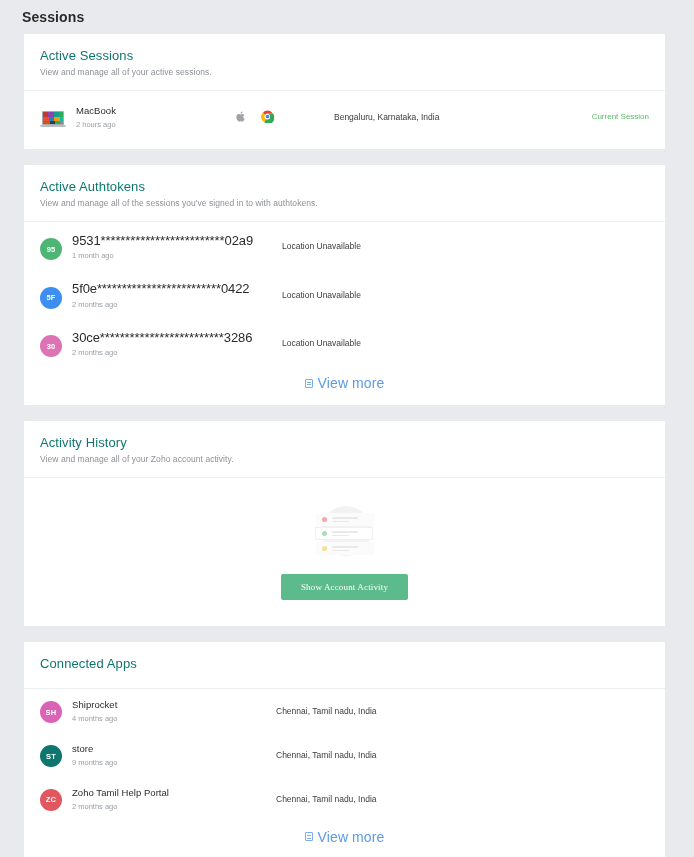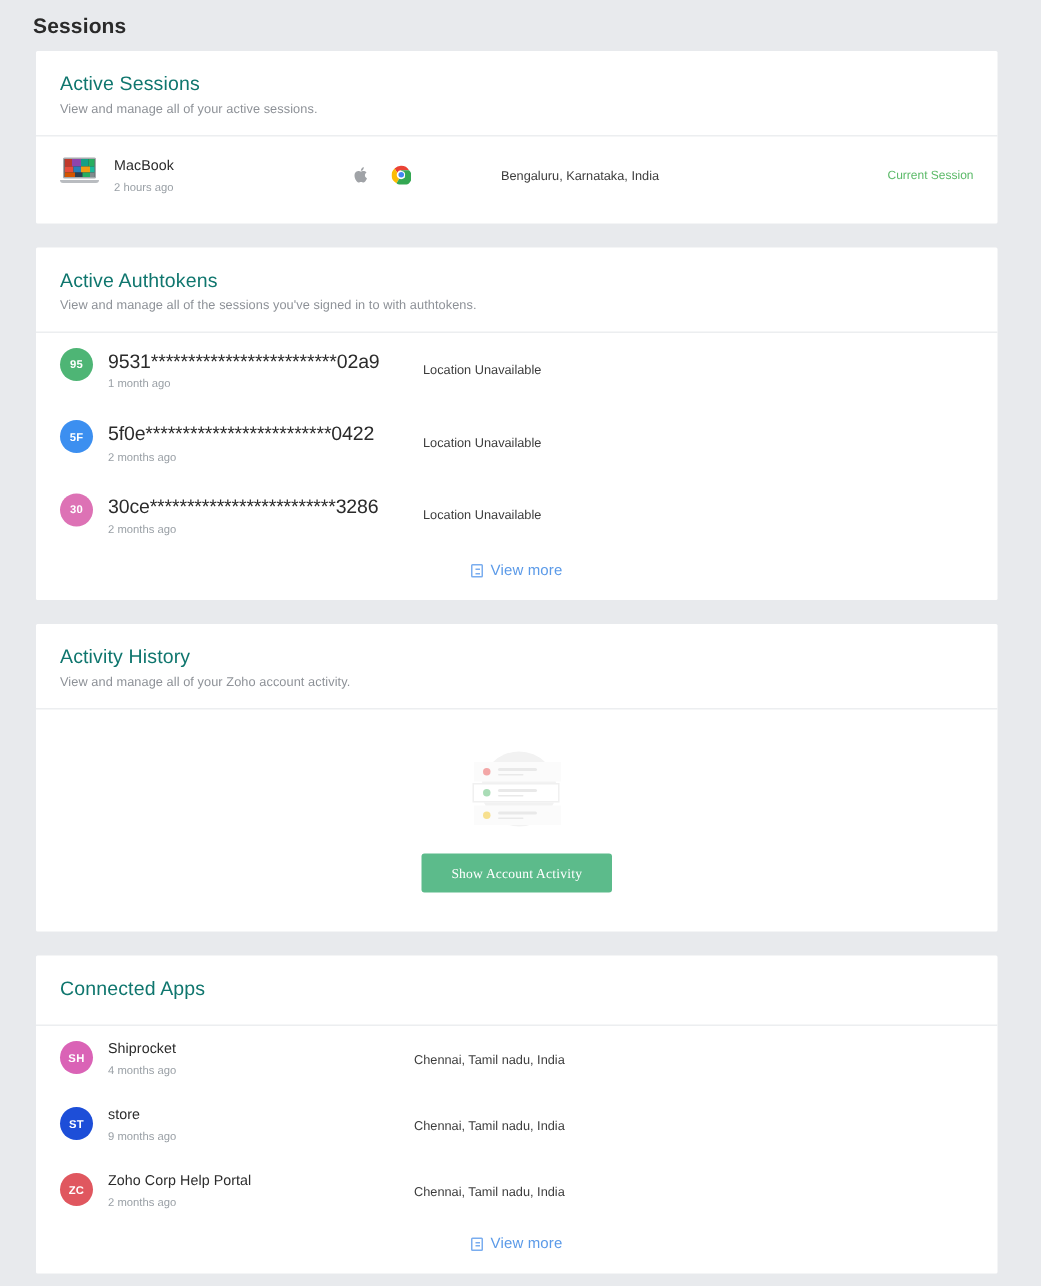--- a/index.html
+++ b/index.html
@@ -37,21 +37,21 @@
 
   .card-body { padding: 0; }
 
   
   .row {
     display: flex;
     align-items: center;
     padding: 10px 16px;
     min-height: 41px;
   }
-  .row-ident { display: flex; align-items: flex-start; width: 196px; flex: 0 0 196px; }
+  .row-ident { display: flex; align-items: flex-end; width: 196px; flex: 0 0 196px; }
   .row-text { margin-left: 10px; }
   .row-name { font-size: 9.5px; color: #2b2b2b; line-height: 1.35; letter-spacing: .05px; }
   .row-name.mono { font-family: "Liberation Sans", sans-serif; letter-spacing: -0.1px; font-size: 13px;}
   .row-meta { font-size: 7.5px; color: #9aa0a6; margin-top: 2px; }
   .row-loc { font-size: 8.5px; color: #3c3c3c; flex: 1; padding-left: 40px; }
   .row-loc.wide { padding-left: 46px; }
   .row-status { font-size: 8px; color: #5cba69; white-space: nowrap; }
 
   
   .avatar {
@@ -73,21 +73,21 @@
 
   
   .icon-cluster { display: flex; align-items: center; gap: 16px; width: 58px; flex: 0 0 58px; }
   .apple-ic { width: 9px; height: 11px; fill: #a0a3a7; }
   .chrome-ic { width: 13px; height: 13px; }
 
   
   .view-more-wrap { display: flex; justify-content: center; padding: 8px 0 14px 0; }
   .view-more {
     display: inline-flex; align-items: center; gap: 5px;
-    font-size: 10px; color: #5b9ae8; cursor: pointer; letter-spacing: .1px;
+    font-size: 14px; color: #5b9ae8; cursor: pointer; letter-spacing: .1px;
   }
   .vm-icon {
     width: 8px; height: 9px; border: 1px solid #7aadef; border-radius: 1px;
     display: inline-block; position: relative;
   }
   .vm-icon::before, .vm-icon::after {
     content: ""; position: absolute; left: 1.5px; width: 3.5px; height: 1px; background: #7aadef;
   }
   .vm-icon::before { top: 2px; }
   .vm-icon::after { top: 4.5px; }
@@ -275,38 +275,38 @@
           <div class="row-text">
             <div class="row-name">Shiprocket</div>
             <div class="row-meta">4 months ago</div>
           </div>
         </div>
         <div class="row-loc">Chennai, Tamil nadu, India</div>
       </div>
 
       <div class="row">
         <div class="row-ident">
-          <div class="avatar" style="background:#1d4ed8">
+          <div class="avatar" style="background:#0f766e">
             <span>ST</span>
           </div>
           <div class="row-text">
             <div class="row-name">store</div>
             <div class="row-meta">9 months ago</div>
           </div>
         </div>
         <div class="row-loc">Chennai, Tamil nadu, India</div>
       </div>
 
       <div class="row">
         <div class="row-ident">
           <div class="avatar" style="background:#e0575f">
             <span>ZC</span>
           </div>
           <div class="row-text">
-            <div class="row-name">Zoho Corp Help Portal</div>
+            <div class="row-name">Zoho Tamil Help Portal</div>
             <div class="row-meta">2 months ago</div>
           </div>
         </div>
         <div class="row-loc">Chennai, Tamil nadu, India</div>
       </div>
 
       <div class="view-more-wrap">
         <span class="view-more">
           <span class="vm-icon"></span>
           <span>View more</span>

